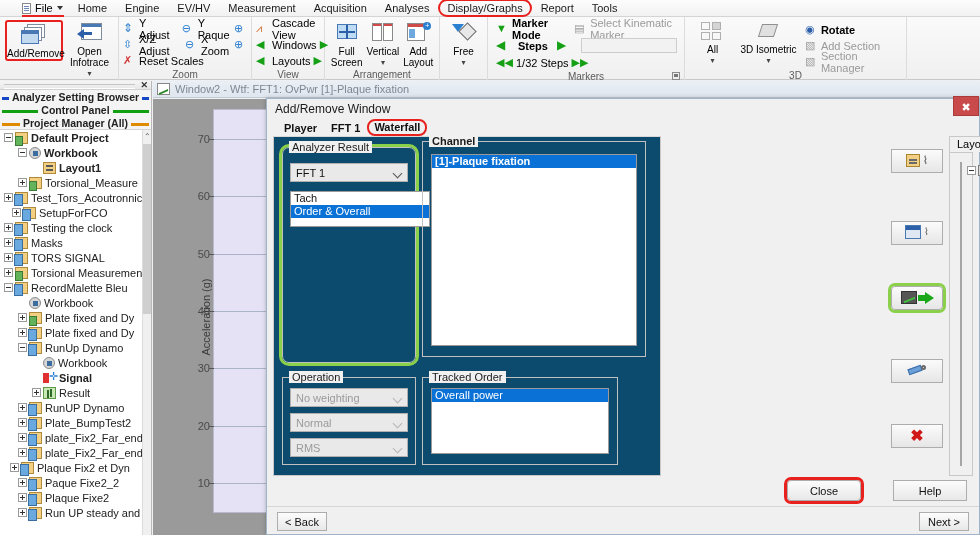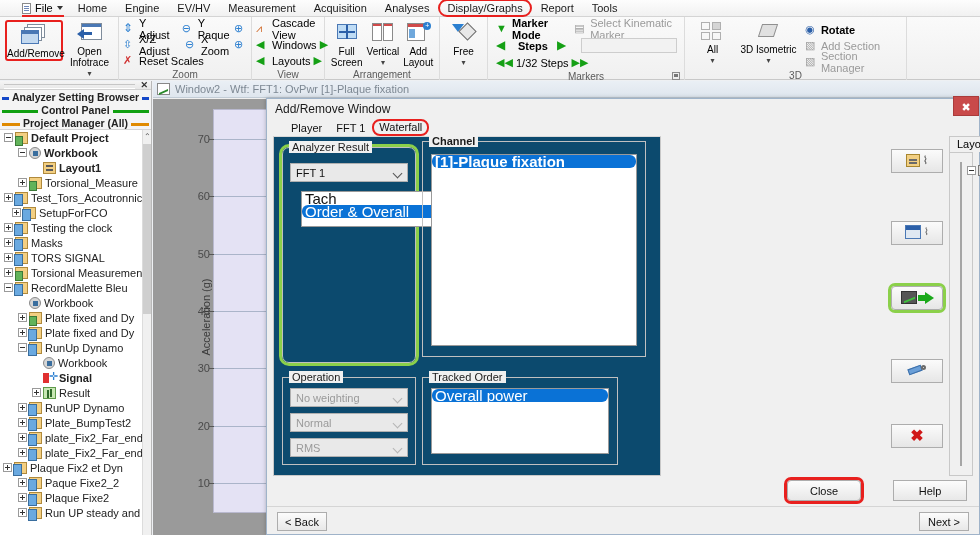--- a/index.html
+++ b/index.html
@@ -178,41 +178,41 @@
   
   .dialog { position:absolute; left:266px; top:98px; width:714px; height:437px;
     background:#f0f0f0; border:1px solid #9fb3c9; box-shadow:0 0 4px rgba(0,0,0,.25); }
   .dlg-title { height:20px; background:#f0f0f0; display:flex; align-items:center;
     padding-left:8px; font-size:12px; color:#1a1a1a; position:relative;}
   .dlg-close { position:absolute; right:0px; top:-3px; width:26px; height:20px;
     background:#c94a4a; color:#fff; font-size:11px; line-height:20px; text-align:center;
     border:1px solid #aa3b3b;}
   .dlg-body { position:absolute; left:0; right:0; top:20px; bottom:0; }
 
-  .tabstrip { position:absolute; left:17px; top:0; height:17px; display:flex; align-items:flex-end; gap:0;}
+  .tabstrip { position:absolute; left:10px; top:0; height:17px; display:flex; align-items:flex-end; gap:0;font-weight:bold;}
   .tabitem { font-size:11px; padding:1px 7px 2px; color:#111; position:relative;}
   .tabitem.sel { border:2px solid #e8201e; border-radius:8px; padding:0 5px 1px;}
   .tabpanel { position:absolute; left:6px; top:17px; right:6px; bottom:58px;
     background:#0c4a6e; border:1px solid #c8c8c8; border-top:1px solid #d9d9d9;padding-left:31px;}
 
   .gbox { position:absolute; border:1px solid #c0c0c0; }
   .gbox > .legend { position:absolute; left:6px; top:-7px; background:#f0f0f0; padding:0 3px;
     font-size:11px; color:#1a1a1a;}
   .hl-green { outline:3px solid #8bd04a; border-radius:7px; }
 
   .combo { position:absolute; background:#e9e9e9; border:1px solid #b0b0b0;
     height:19px; font-size:11px; display:flex; align-items:center; padding-left:5px; color:#111;}
   .combo .arrow { position:absolute; right:5px; top:5px; width:8px; height:8px;}
   .combo .arrow:after{content:"";position:absolute;left:0;top:1px;width:6px;height:6px;
     border-left:1.5px solid #555;border-bottom:1.5px solid #555;transform:rotate(-45deg);}
   .combo.disabled{color:#9a9a9a;}
   .combo.disabled .arrow:after{border-color:#b5b5b5;}
 
   .listbox { position:absolute; background:#fff; border:1px solid #9a9a9a; overflow:hidden;}
-  .lrow { height:13px; font-size:15px; line-height:13px; padding-left:3px; color:#111;border-radius:6px;}
+  .lrow { height:13px; font-size:11px; line-height:13px; padding-left:3px; color:#111;}
   .lrow.sel { background:#0a72d6; color:#fff; }
 
   .sidebtns { position:absolute; left:624px; top:30px; width:52px; }
   .sbtn { width:52px; height:24px; background:linear-gradient(#fbfbfb,#e6e6e6);
     border:1px solid #adadad; margin-bottom:28px; position:relative; }
   .sbtn.hl { outline:3px solid #8bd04a; border-radius:4px; }
   .sbtn .gi { position:absolute; left:50%; top:50%; transform:translate(-50%,-50%); }
 
   .ic-add { width:22px;height:14px;position:relative; }
   .ic-add .b{position:absolute;left:0;top:0;width:14px;height:13px;background:#f2cf82;border:1px solid #a8862f;}
@@ -598,21 +598,21 @@
         <div class="tnode" style="padding-left: 18px;">
           <span class="tw plus"></span>
           <span class="tico ico-proj2"></span>
           <span class="tlabel">plate_Fix2_Far_end</span>
         </div>
         <div class="tnode" style="padding-left: 18px;">
           <span class="tw plus"></span>
           <span class="tico ico-proj2"></span>
           <span class="tlabel">plate_Fix2_Far_end</span>
         </div>
-        <div class="tnode" style="padding-left: 3px;">
+        <div class="tnode" style="padding-left: 10px;">
           <span class="tw plus"></span>
           <span class="tico ico-proj2"></span>
           <span class="tlabel">Plaque Fix2 et Dyn</span>
         </div>
         <div class="tnode" style="padding-left: 18px;">
           <span class="tw plus"></span>
           <span class="tico ico-proj2"></span>
           <span class="tlabel">Paque Fixe2_2</span>
         </div>
         <div class="tnode" style="padding-left: 18px;">
@@ -689,21 +689,21 @@
       </div>
 
       <div class="tabpanel" style="right:318px;">
 
         <div class="gbox hl-green" style="left:8px;top:10px;width:134px;height:216px;">
           <span class="legend">Analyzer Result</span>
           <div class="combo" style="left:7px;top:15px;width:118px;">
             <span>FFT 1</span>
             <span class="arrow"></span>
           </div>
-          <div class="listbox" style="left:18px;top:43px;width:140px;height:36px;">
+          <div class="listbox" style="left:7px;top:43px;width:140px;height:36px;">
             <div class="lrow">Tach</div>
             <div class="lrow sel">Order &amp; Overall</div>
           </div>
         </div>
 
         <div class="gbox" style="left:148px;top:4px;width:224px;height:216px;font-weight:bold;">
           <span class="legend">Channel</span>
           <div class="listbox" style="left:8px;top:12px;right:8px;bottom:10px;">
             <div class="lrow sel">[1]-Plaque fixation</div>
           </div>

